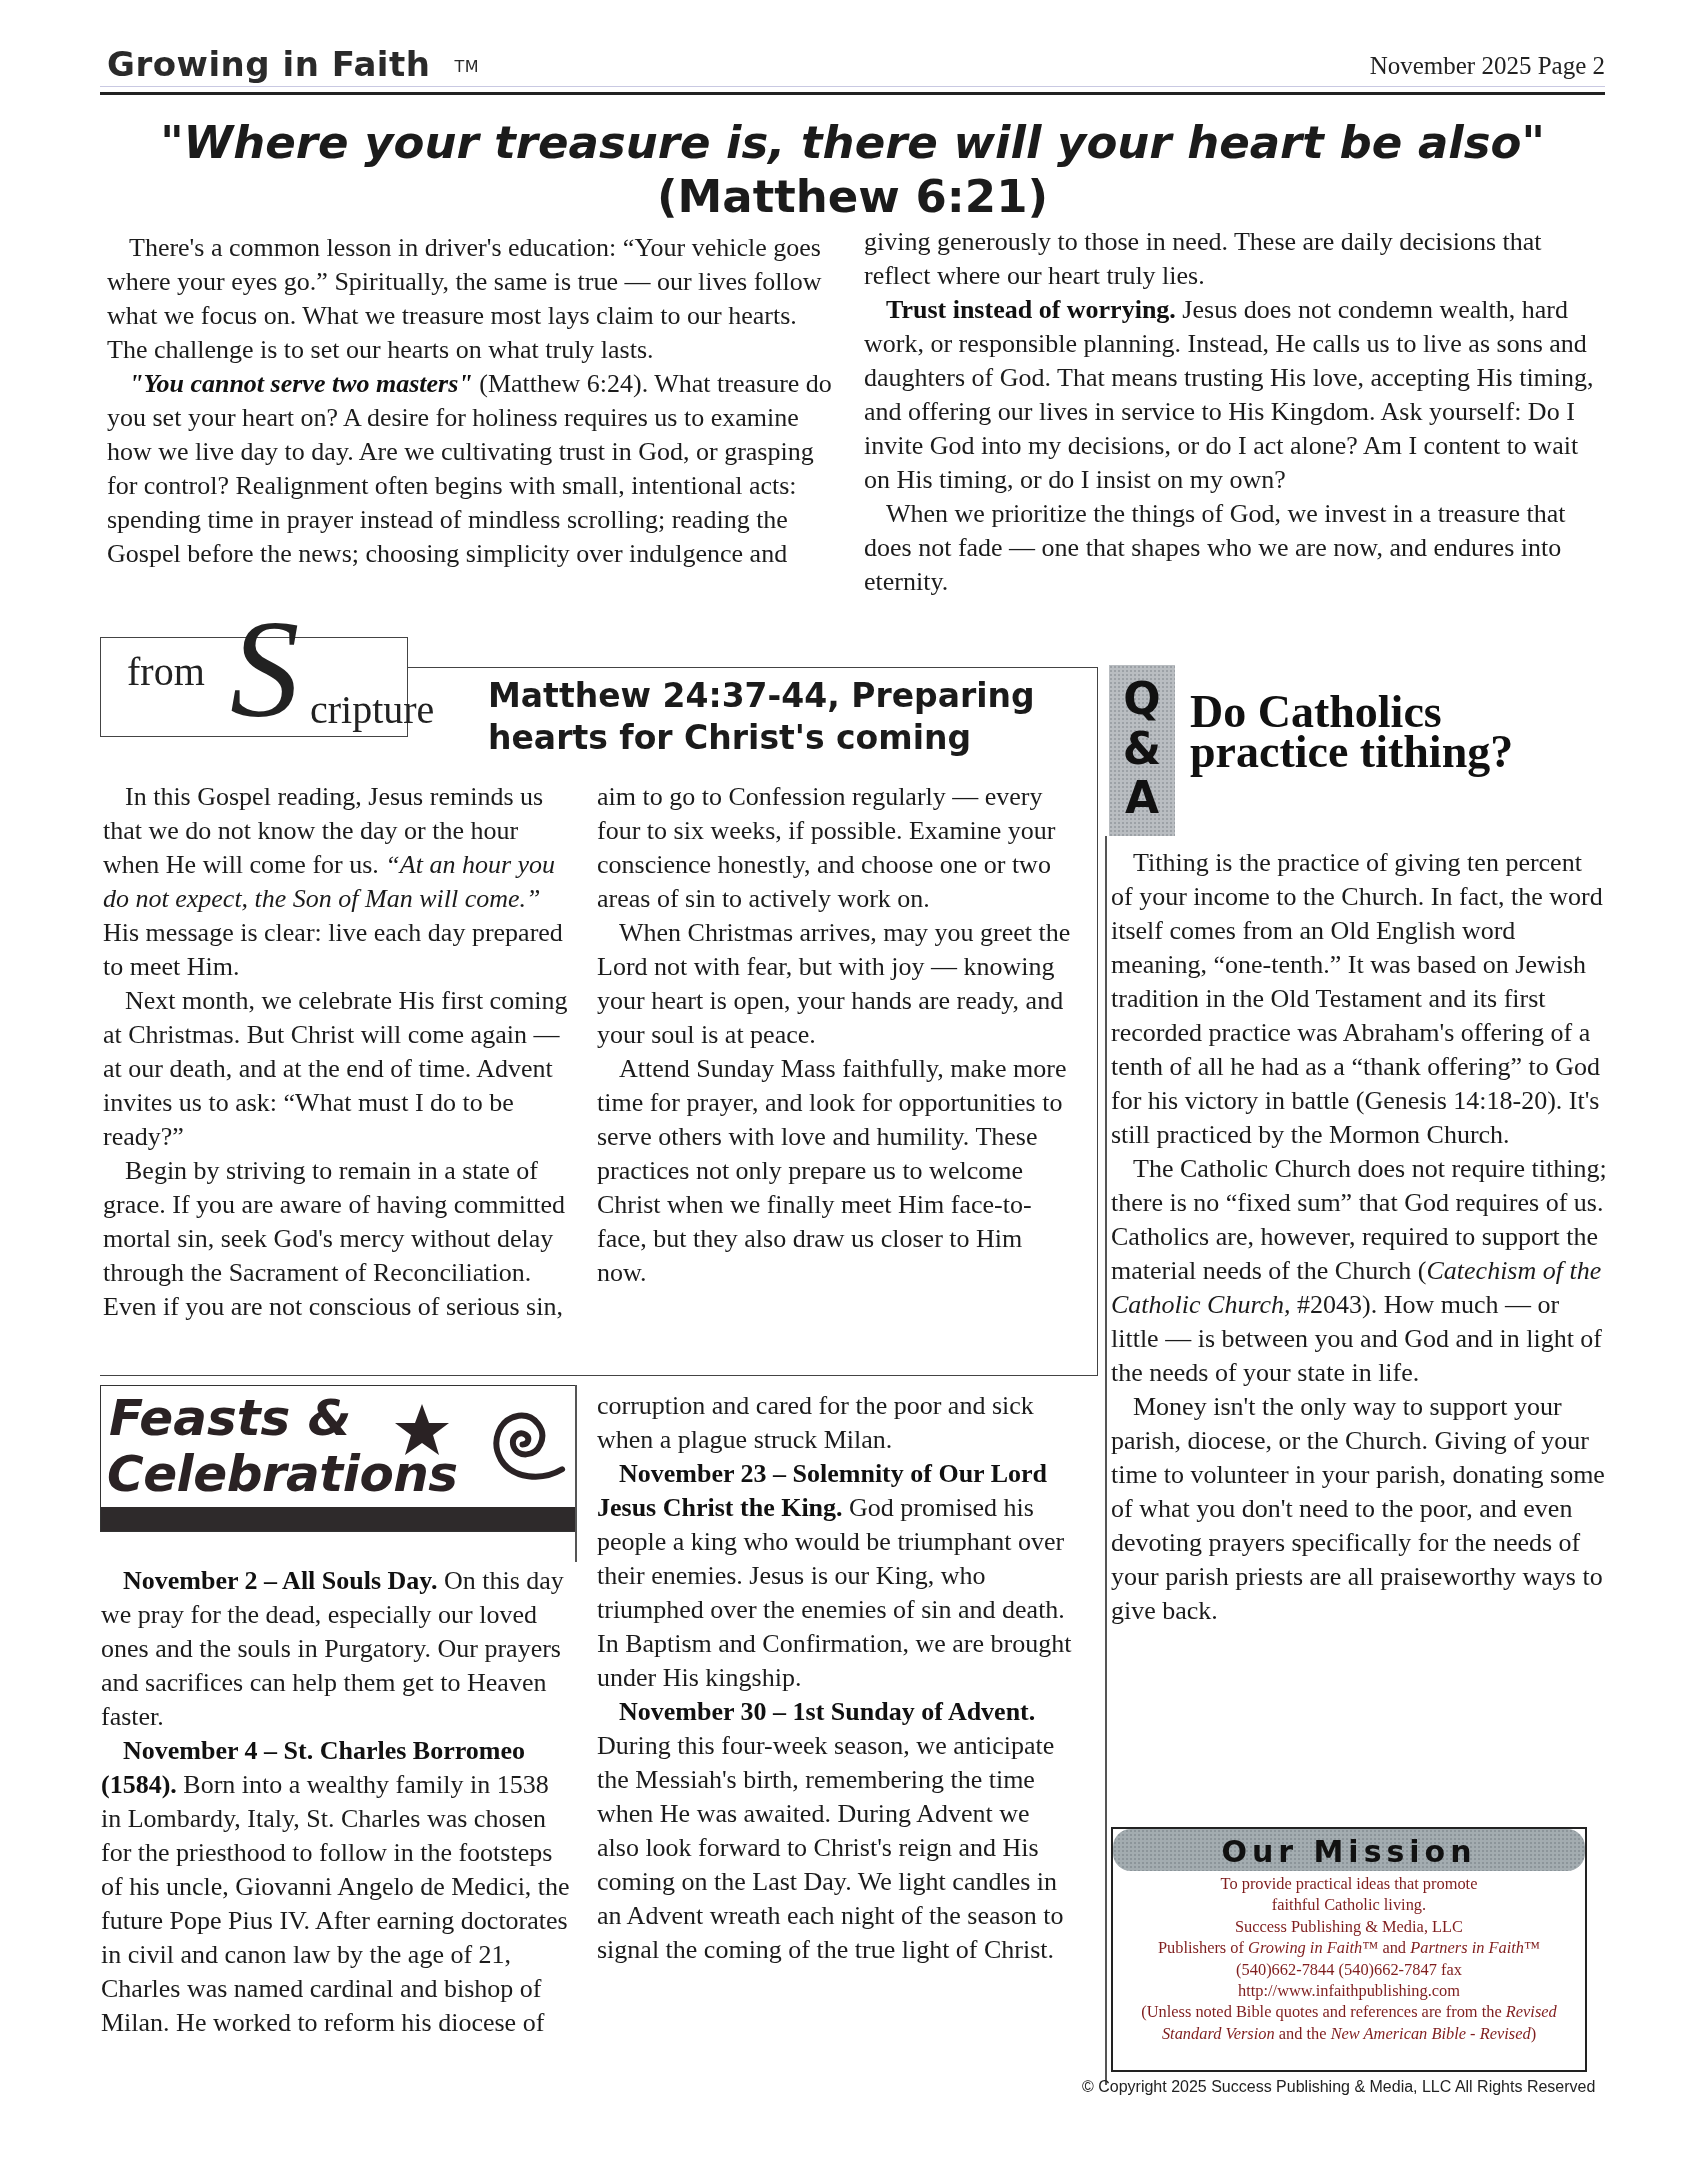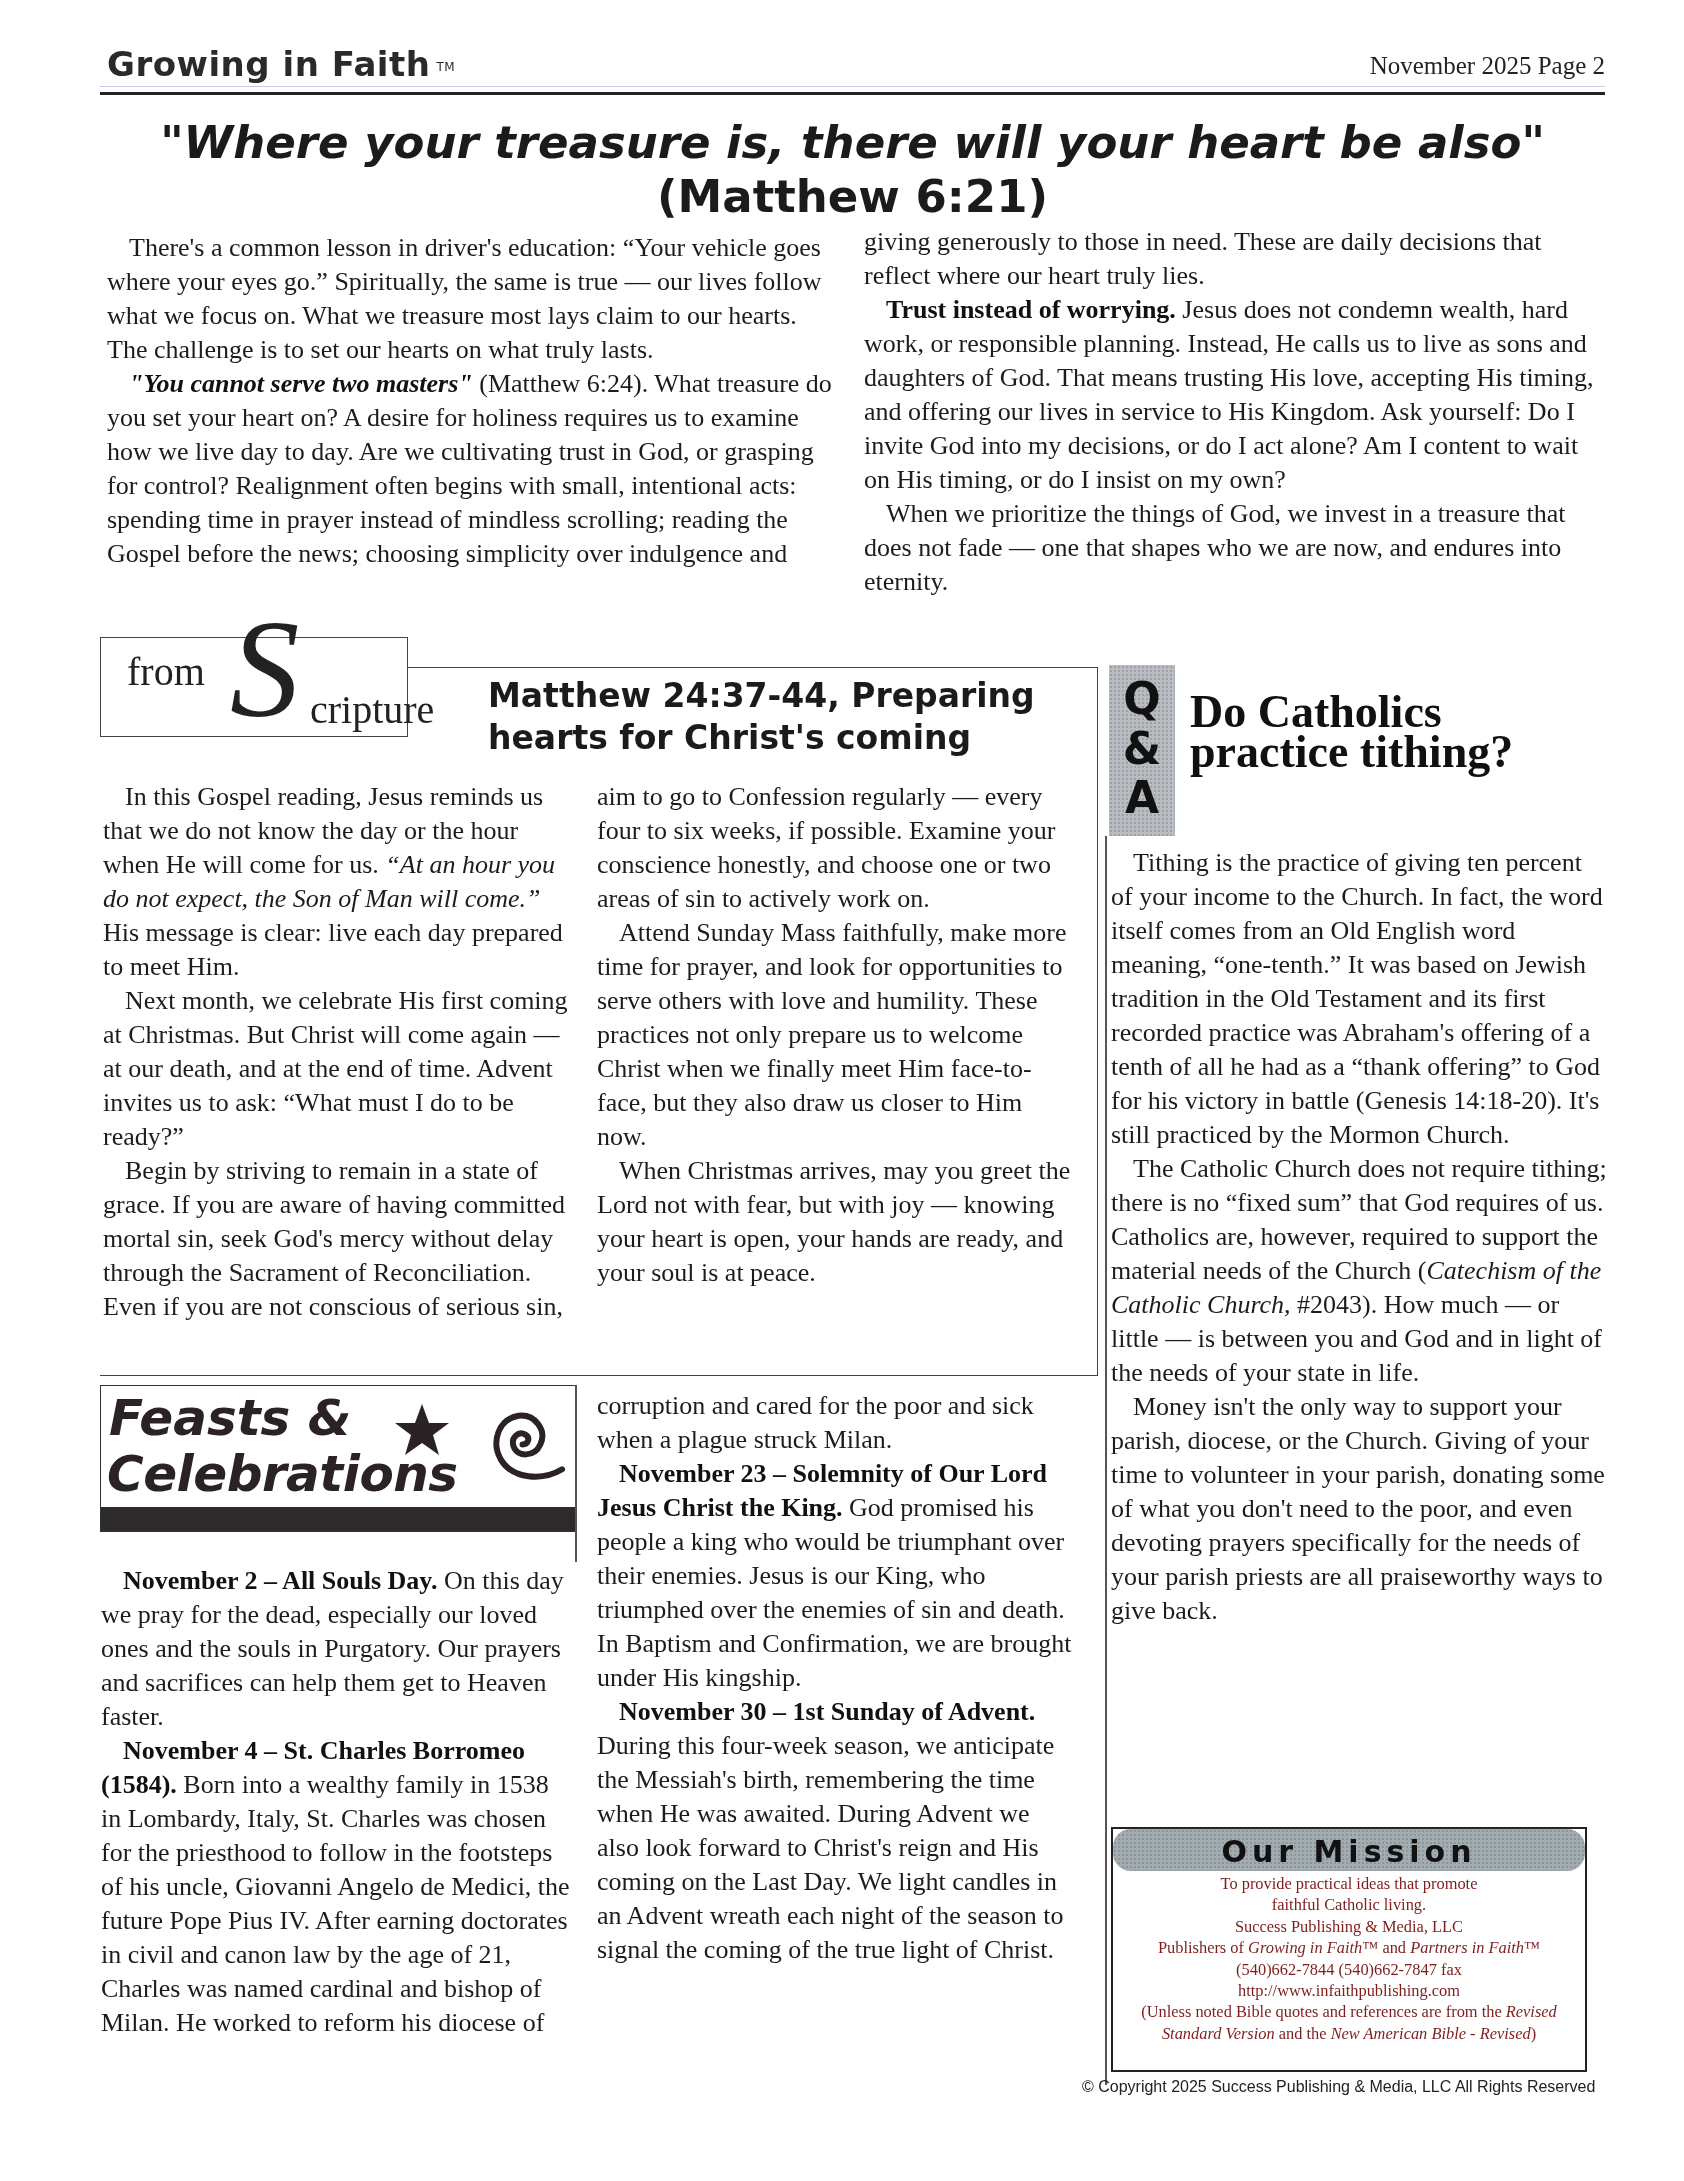--- a/index.html
+++ b/index.html
@@ -7,21 +7,21 @@
        font-family:"DejaVu Serif","Liberation Serif",serif;}
   .abs{position:absolute;}
   .body-text{font-family:"Liberation Serif","DejaVu Serif",serif;font-size:26px;line-height:34px;color:#1c1c1c;}
   .body-text p{margin:0;text-indent:22px;}
   .body-text p.noindent{text-indent:0;}
   b{font-weight:bold;color:#111;}
   i{font-style:italic;}
 
   
   #masthead-title{left:107px;top:44px;font-family:"DejaVu Sans","Liberation Sans",sans-serif;font-weight:bold;font-size:34px;color:#2a2a2a;letter-spacing:0.5px;}
-  #masthead-tm{font-size:12px;font-weight:normal;vertical-align:middle;margin-left:6px;}
+  #masthead-tm{font-size:16px;font-weight:normal;vertical-align:middle;margin-left:24px;}
   #masthead-date{right:80px;top:52px;font-family:"Liberation Serif",serif;font-size:25px;color:#222;}
   #masthead-rule{left:100px;top:92px;width:1505px;height:3px;background:#222;}
   #masthead-rule-thin{left:100px;top:86px;width:1505px;height:1px;background:#c9c9e2;}
 
   
   #headline{left:100px;top:117px;width:1505px;text-align:center;font-family:"DejaVu Sans","Liberation Sans",sans-serif;
             font-weight:bold;font-style:italic;font-size:45px;line-height:52px;color:#1b1b1b;}
   #headline-ref{left:100px;top:171px;width:1505px;text-align:center;font-family:"DejaVu Sans","Liberation Sans",sans-serif;
             font-weight:bold;font-size:45px;line-height:52px;color:#1b1b1b;}
 
@@ -97,22 +97,22 @@
   <div>Matthew 24:37-44, Preparing</div>
   <div>hearts for Christ's coming</div>
 </div>
 <div class="abs body-text" id="scripture-col-1">
   <p><span>In this Gospel reading, Jesus reminds us that we do not know the day or the hour when He will come for us. </span><i>“At an hour you do not expect, the Son of Man will come.”</i><span> His message is clear: live each day prepared to meet Him.</span></p>
   <p><span>Next month, we celebrate His first coming at Christmas. But Christ will come again — at our death, and at the end of time. Advent invites us to ask: “What must I do to be ready?”</span></p>
   <p><span>Begin by striving to remain in a state of grace. If you are aware of having committed mortal sin, seek God's mercy without delay through the Sacrament of Reconciliation. Even if you are not conscious of serious sin,</span></p>
 </div>
 <div class="abs body-text" id="scripture-col-2">
   <p class="noindent"><span>aim to go to Confession regularly — every four to six weeks, if possible. Examine your conscience honestly, and choose one or two areas of sin to actively work on.</span></p>
+  <p><span>When Christmas arrives, may you greet the Lord not with fear, but with joy — knowing your heart is open, your hands are ready, and your soul is at peace.</span></p>
   <p><span>Attend Sunday Mass faithfully, make more time for prayer, and look for opportunities to serve others with love and humility. These practices not only prepare us to welcome Christ when we finally meet Him face-to-face, but they also draw us closer to Him now.</span></p>
-  <p><span>When Christmas arrives, may you greet the Lord not with fear, but with joy — knowing your heart is open, your hands are ready, and your soul is at peace.</span></p>
 </div>
 
 <div class="abs" id="feasts-logo">
   <span class="abs" id="feasts-line1">Feasts &amp;</span>
   <span class="abs" id="feasts-line2">Celebrations</span>
   <svg class="abs" id="feasts-star" viewBox="0 0 60 60">
     <polygon points="30,4 37,23 57,23 41,35 47,55 30,43 13,55 19,35 3,23 23,23" fill="#2a2224"></polygon>
   </svg>
   <svg class="abs" id="feasts-swirl" viewBox="0 0 104 110">
     <path d="M52,55 C58,55 60,48 55,45 C48,41 40,48 43,57 C47,68 64,68 70,55 C77,40 64,24 48,26 C28,29 20,52 30,70 C42,90 72,92 92,80" fill="none" stroke="#2a2224" stroke-width="6" stroke-linecap="round"></path>

